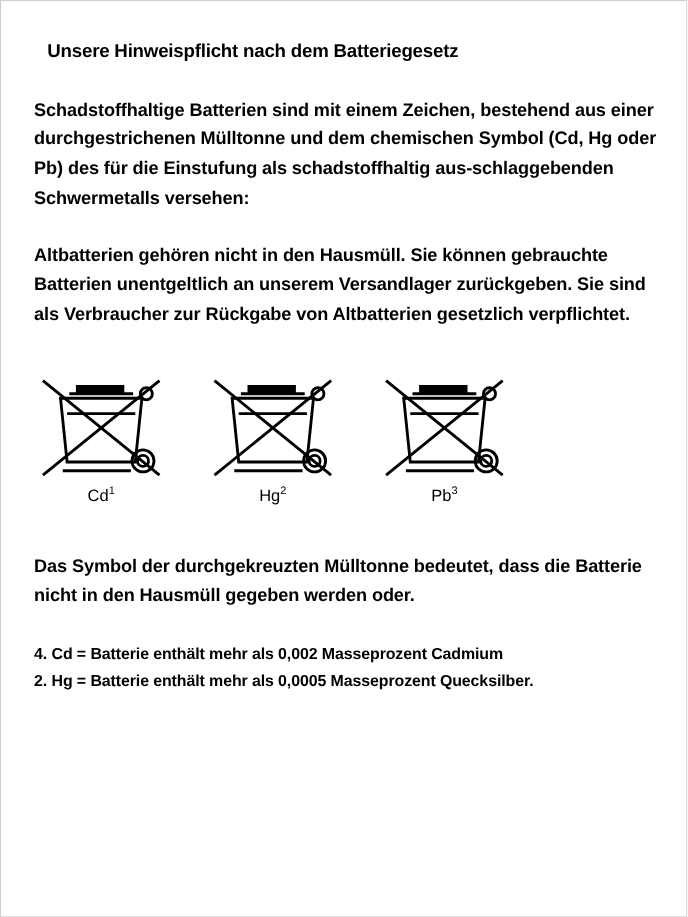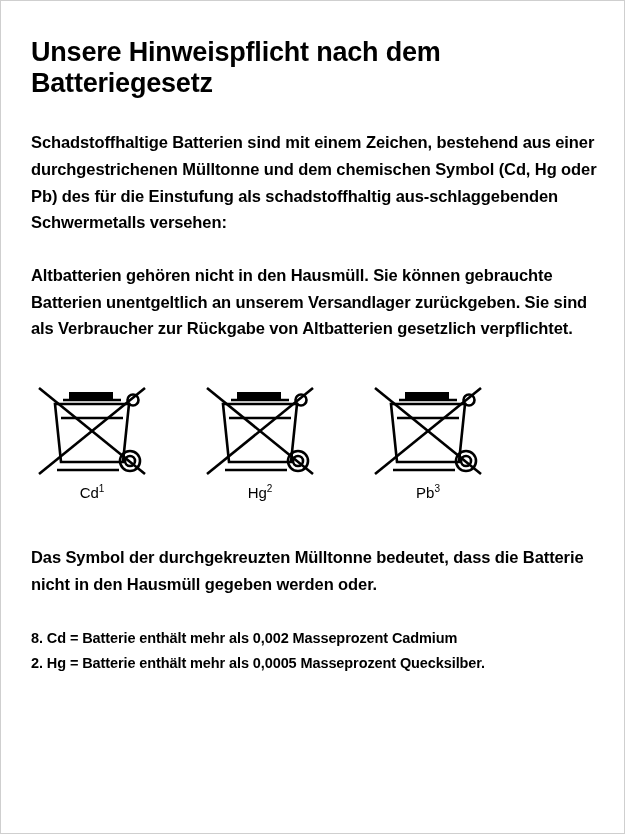--- a/index.html
+++ b/index.html
@@ -20,38 +20,38 @@
     border: 1px solid #cfcfcf;
     overflow: hidden;
   }
   .content {
     position: absolute;
     left: 30px;
     top: 36px;
     width: 566px;
   }
   h1.title {
-    font-size: 27px;
+    font-size: 17px;
     font-weight: bold;
     letter-spacing: -0.2px;
-    margin: 0 0 30px 0;
+    margin: 0 0 30px 12px;
     line-height: 1.15;
   }
   p.para {
     font-size: 16.5px;
     line-height: 1.62;
     margin: 0 0 28px 0;
     letter-spacing: -0.1px;
   }
   p.para.tight {
     margin-bottom: 26px;
   }
   .symbols {
     display: flex;
-    gap: 50px;
+    gap: 38px;
     margin: 12px 0 34px 2px;
     align-items: flex-end;
   }
   .symbol {
     width: 118px;
     height: 140px;
     position: relative;
   }
   .symbol svg {
     display: block;
@@ -159,18 +159,18 @@
         <div class="sym-label">
           <span>Pb</span><sup>3</sup>
         </div>
       </div>
 
     </div>
 
     <p class="para">Das Symbol der durchgekreuzten Mülltonne bedeutet, dass die Batterie nicht in den Hausmüll gegeben werden oder.</p>
 
     <div class="footnotes">
-      <div class="footnote">8. Cd = Batterie enthält mehr als 0,002 Masseprozent Cadmium</div>
+      <div class="footnote">4. Cd = Batterie enthält mehr als 0,002 Masseprozent Cadmium</div>
       <div class="footnote">2. Hg = Batterie enthält mehr als 0,0005 Masseprozent Quecksilber.</div>
     </div>
 
   </div>
 </div>
 
 </body></html>

